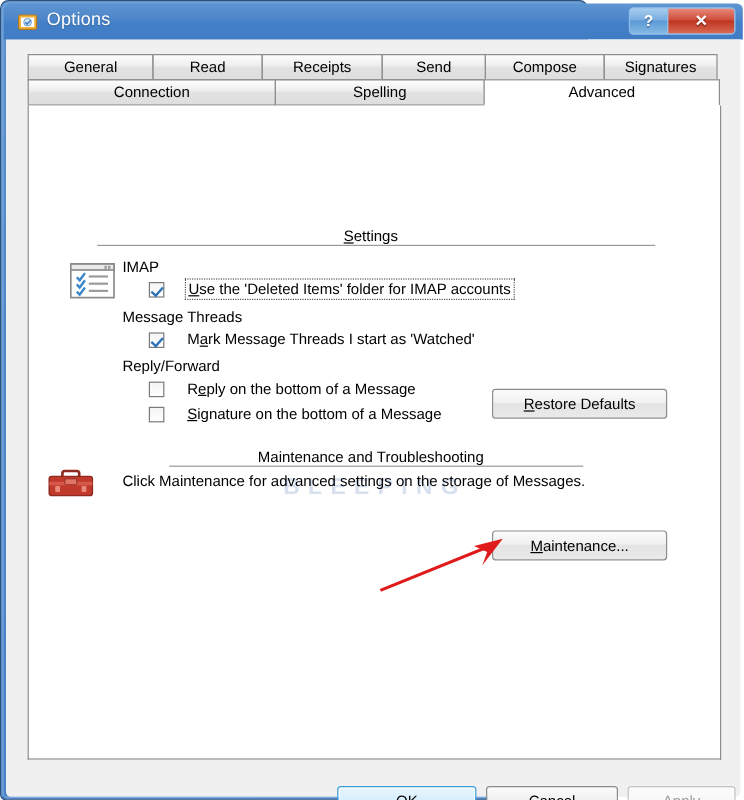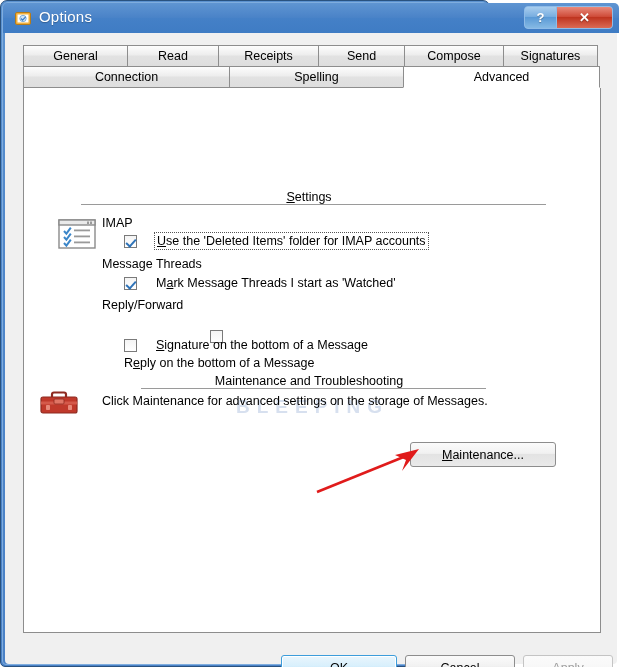--- a/index.html
+++ b/index.html
@@ -324,30 +324,33 @@
 
       <div class="sub-label" style="left:78px; top:169px;">Message Threads</div>
 
       <div class="cbrow" style="left:100px; top:188px;text-align:center;">
         <span class="cbox checked"></span>
         <span class="cb-label"><span>M</span><span class="acc">a</span><span>rk Message Threads I start as 'Watched'</span></span>
       </div>
 
       <div class="sub-label" style="left:78px; top:210px;">Reply/Forward</div>
 
-      <div class="cbrow" style="left:100px; top:242px;flex-direction:column;">
+      <div class="cbrow" style="left:100px; top:229px;">
         <span class="cbox"></span>
         <span class="cb-label"><span>R</span><span class="acc">e</span><span>ply on the bottom of a Message</span></span>
       </div>
 
       <div class="cbrow" style="left:100px; top:250px;">
         <span class="cbox"></span>
         <span class="cb-label"><span class="acc">S</span><span>ignature on the bottom of a Message</span></span>
       </div>
 
+      <div class="btn" style="left:386px; top:236px; width:146px; height:25px;">
+        <span><span class="acc">R</span><span>estore Defaults</span></span>
+      </div>
 
       <div class="group-head" style="left:15px; top:286px; width:540px;">
         <span>Maintenance and Troubleshooting</span>
         <span class="rule" style="width:345px"></span>
       </div>
 
       <svg class="toolbox-icon" style="left:14px; top:300px;" viewBox="0 0 42 32">
         <path d="M14 9 v-2.5 a2 2 0 0 1 2-2 h10 a2 2 0 0 1 2 2 V9" fill="none" stroke="#8e2a20" stroke-width="2.2"></path>
         <rect x="3" y="9" width="36" height="16" rx="2" fill="#c0392b" stroke="#8e2a20" stroke-width="1.2"></rect>
         <rect x="3" y="13.5" width="36" height="3" fill="#d4594a"></rect>

